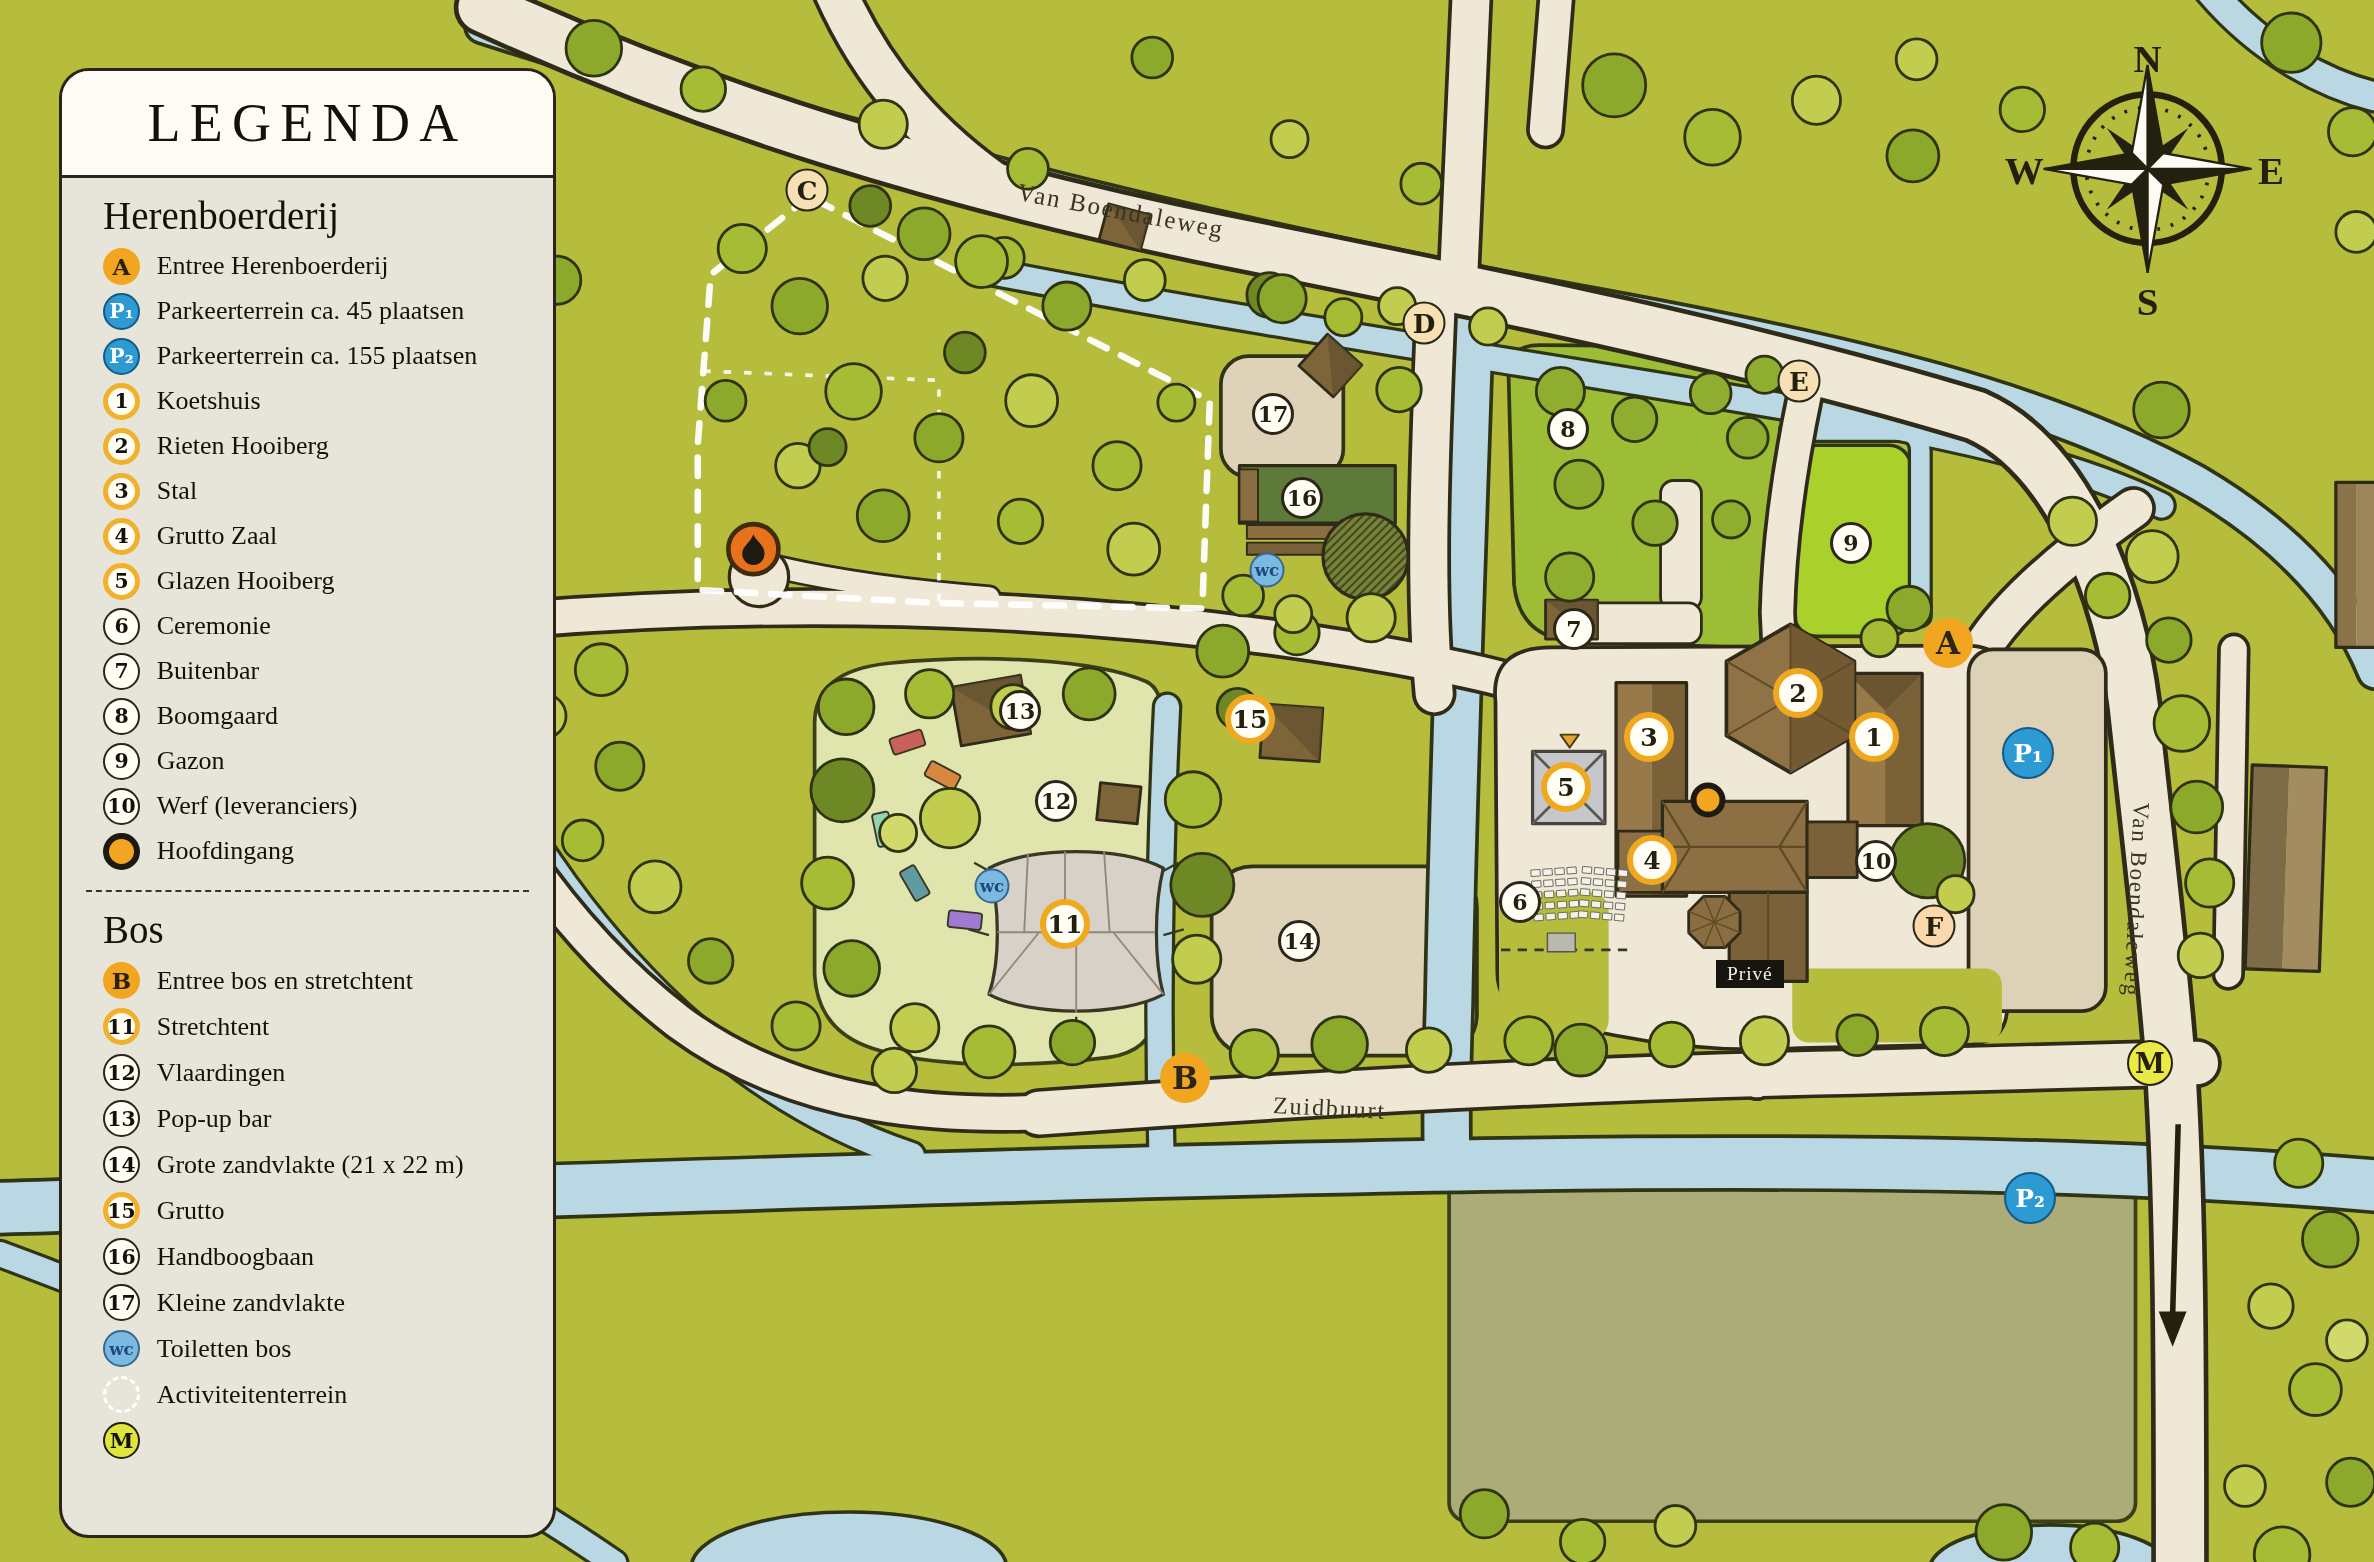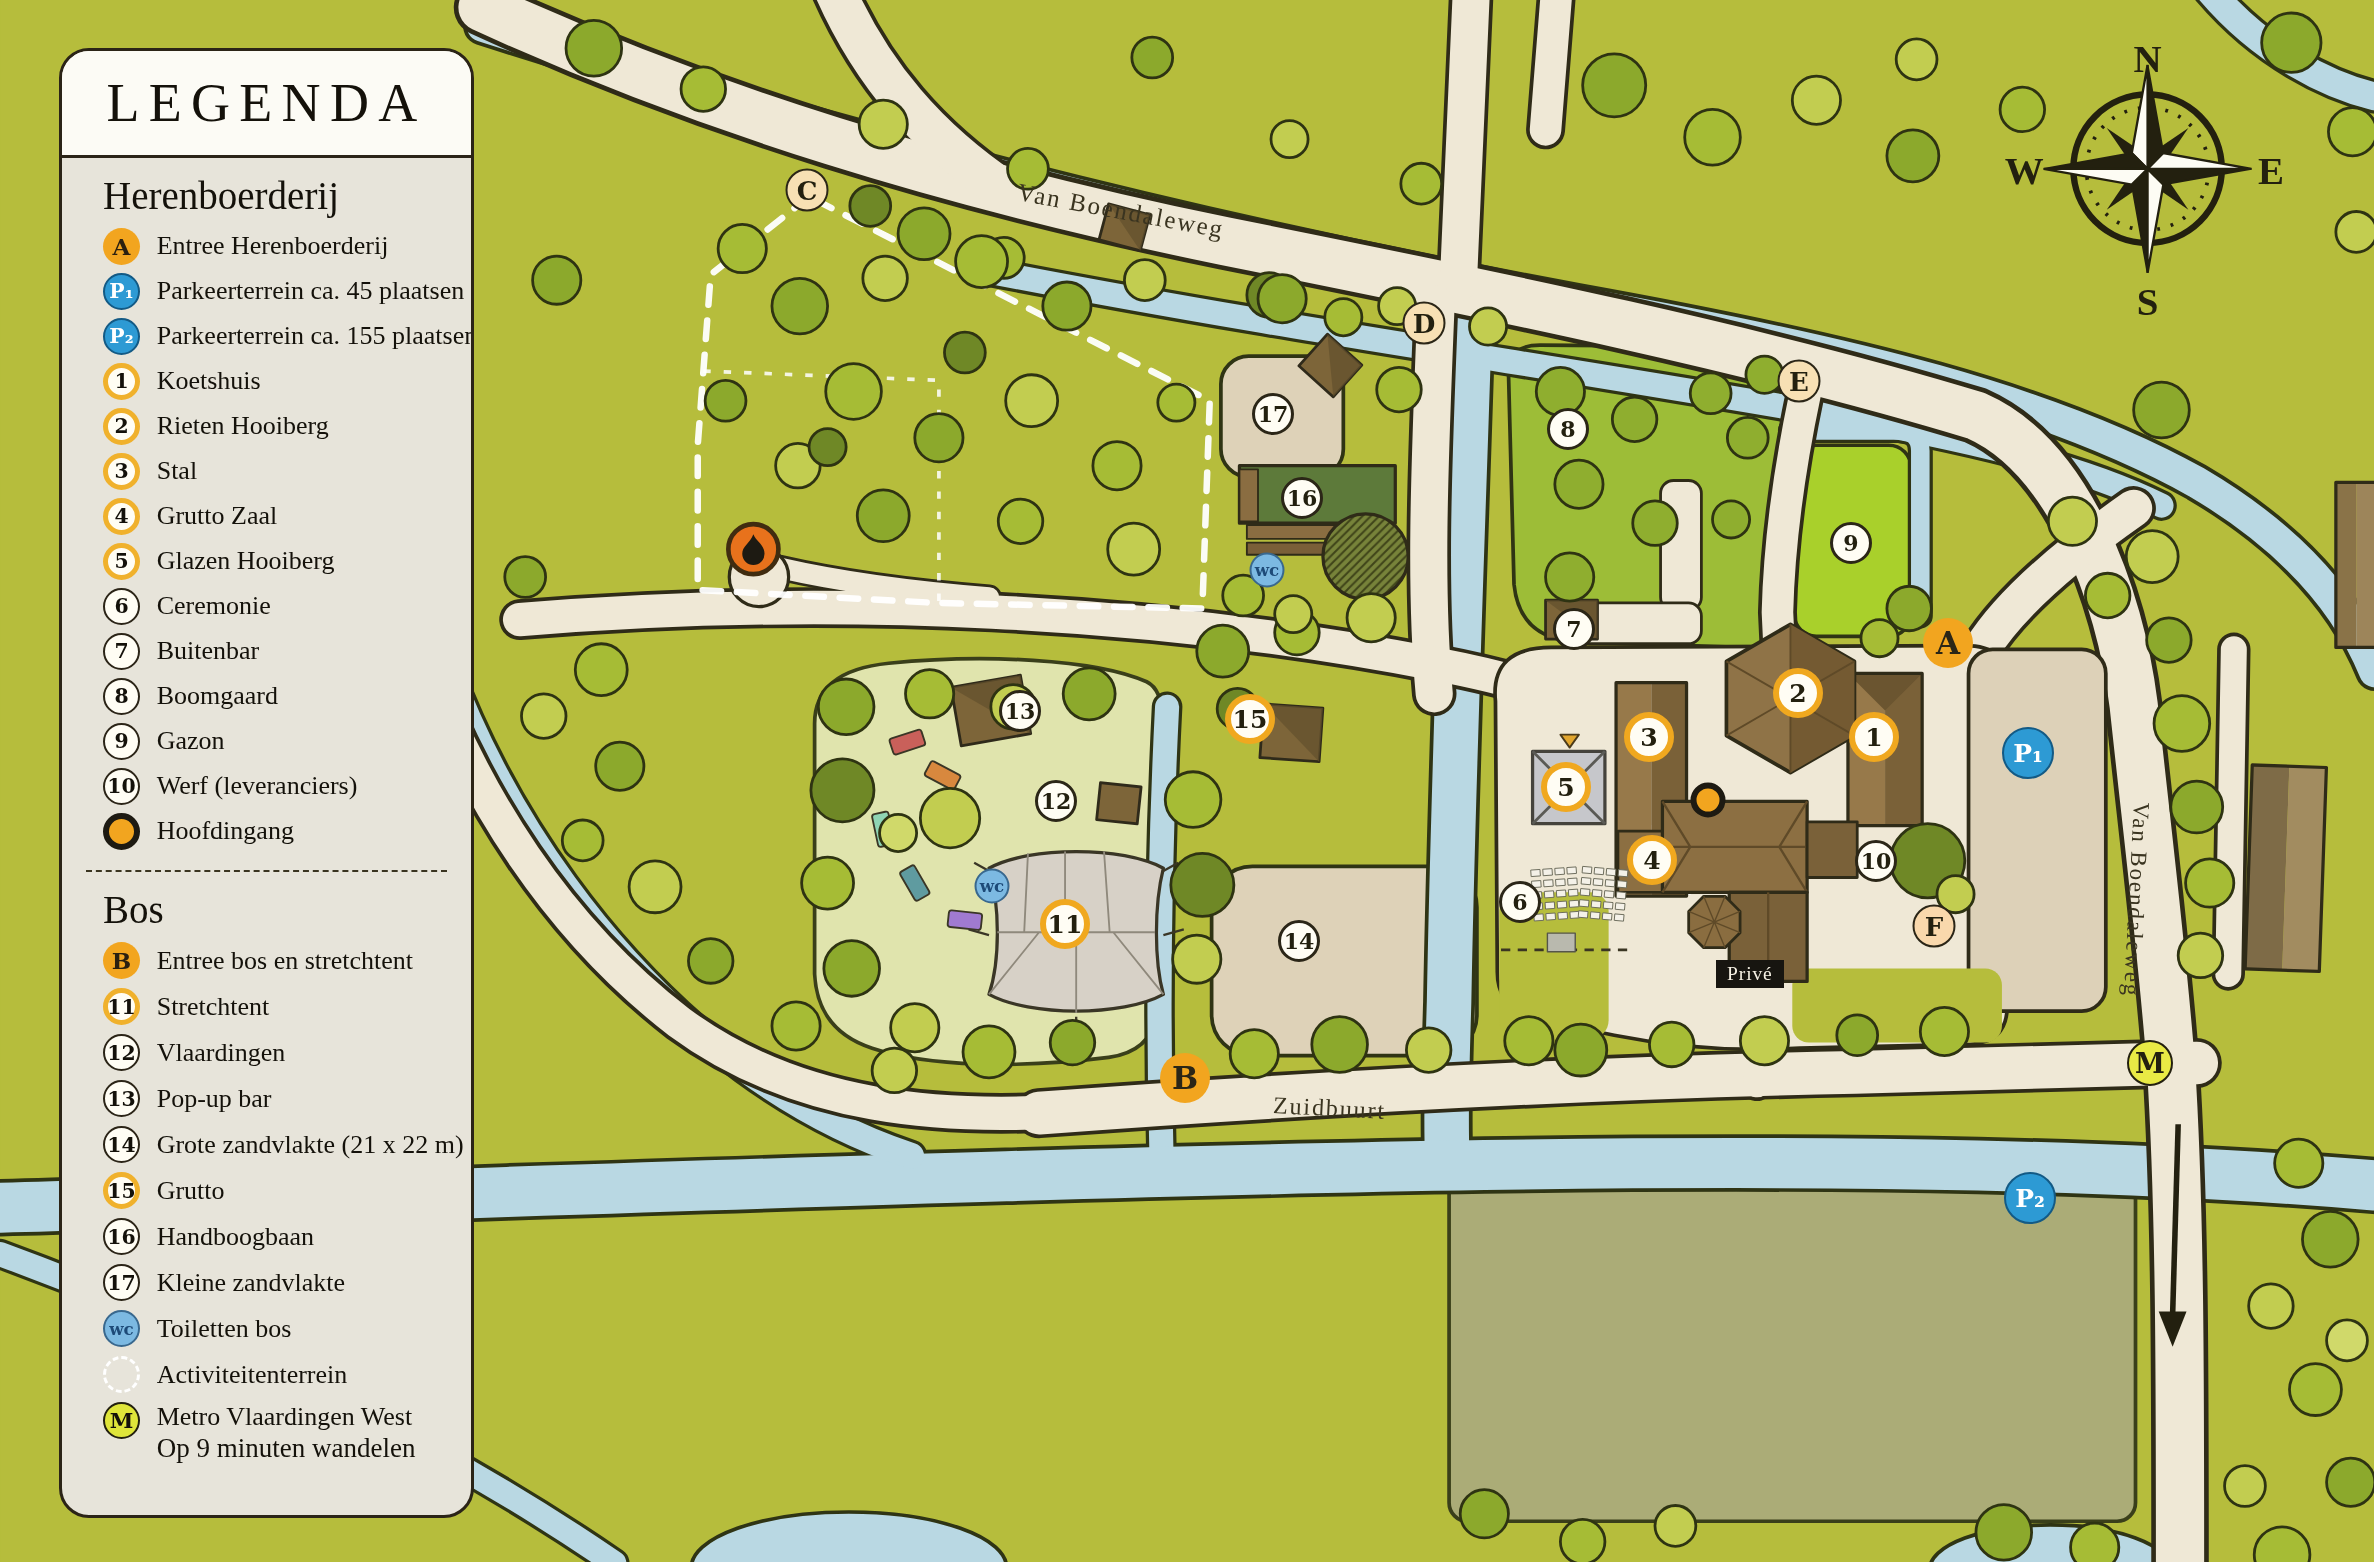--- a/index.html
+++ b/index.html
@@ -27,21 +27,21 @@
 
   
   .rlabel{position:absolute;font-size:25px;letter-spacing:1.9px;color:#3a3420;white-space:nowrap;z-index:4}
   #rl-top  {left:1016px;top:197px;transform:rotate(10.5deg)}
   #rl-right{left:2154px;top:803px;transform:rotate(93deg);transform-origin:0 0;font-size:23px}
   #rl-zuid {left:1273px;top:1095px;transform:rotate(3deg);font-size:24px}
   .prive{position:absolute;left:1716px;top:960px;background:#171510;color:#f6f1e4;
          font-size:19.5px;padding:2.8px 11px;letter-spacing:0.9px;z-index:4}
 
   
-  #legend{position:absolute;left:59px;top:48px;width:415px;height:1470px;
+  #legend{position:absolute;left:59px;top:68px;width:497px;height:1470px;
           background:#e7e4da;border:3.7px solid #2b2417;border-radius:30px;
           box-sizing:border-box;overflow:hidden;z-index:10}
   #legend-header{height:104px;background:#fcfbf5;border-bottom:3.7px solid #2b2417;
                  display:flex;align-items:center;justify-content:center}
   #legend-title{font-size:54px;letter-spacing:9.3px;color:#14110a}
   .lsec-heading{font-size:39px;margin:15px 0 5.6px 41px;color:#14110a}
   .litem{display:flex;align-items:center;height:45px;padding-left:41px;gap:16.7px}
   .bos-items .litem{height:46px}
   .litem.metro{height:auto;align-items:flex-start;padding-top:3.7px}
   .ic{width:37px;height:37px;border-radius:50%;flex:0 0 auto;
@@ -639,20 +639,16 @@
     <div class="litem">
       <span class="ic ic-wc">wc</span>
       <span class="llabel">Toiletten bos</span>
     </div>
     <div class="litem">
       <span class="ic ic-dash"></span>
       <span class="llabel">Activiteitenterrein</span>
     </div>
     <div class="litem metro">
       <span class="ic ic-m">M</span>
-      <span>
-        <span class="llabel" style="display:block">Metro Vlaardingen West</span>
-        <span class="llabel lsub" style="display:block">Op 9 minuten wandelen</span>
-      </span>
     </div>
   </div>
 </div>
 
 
 </body></html>

